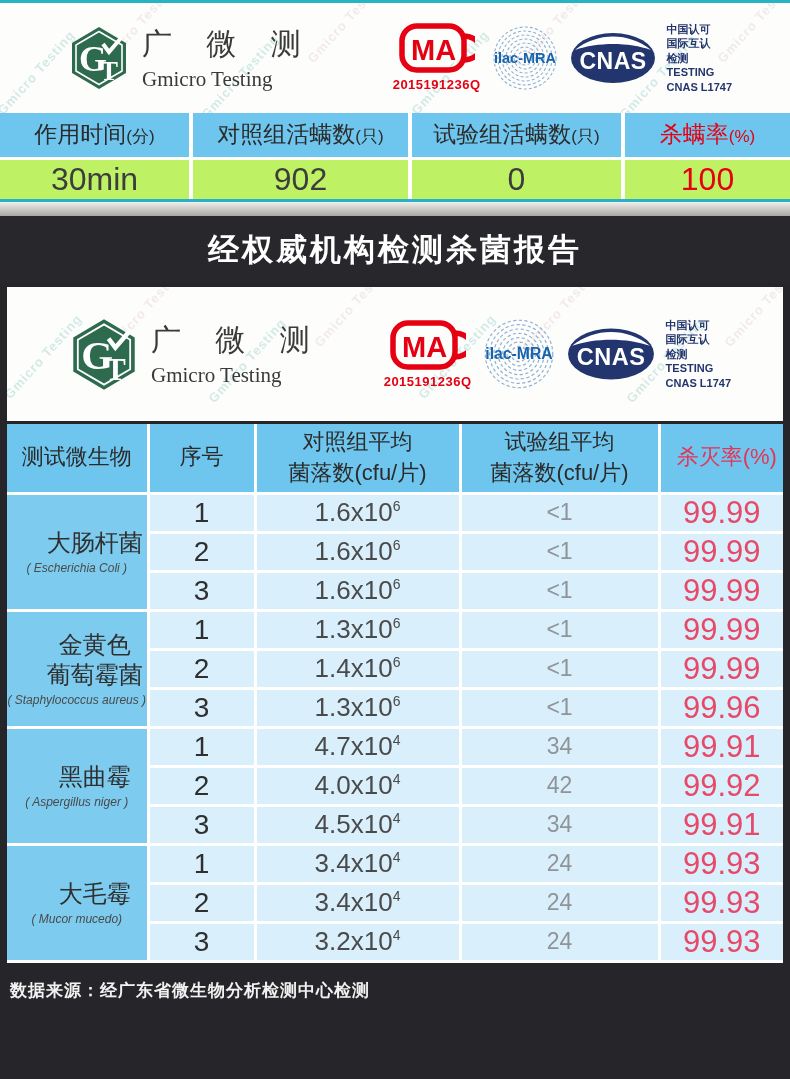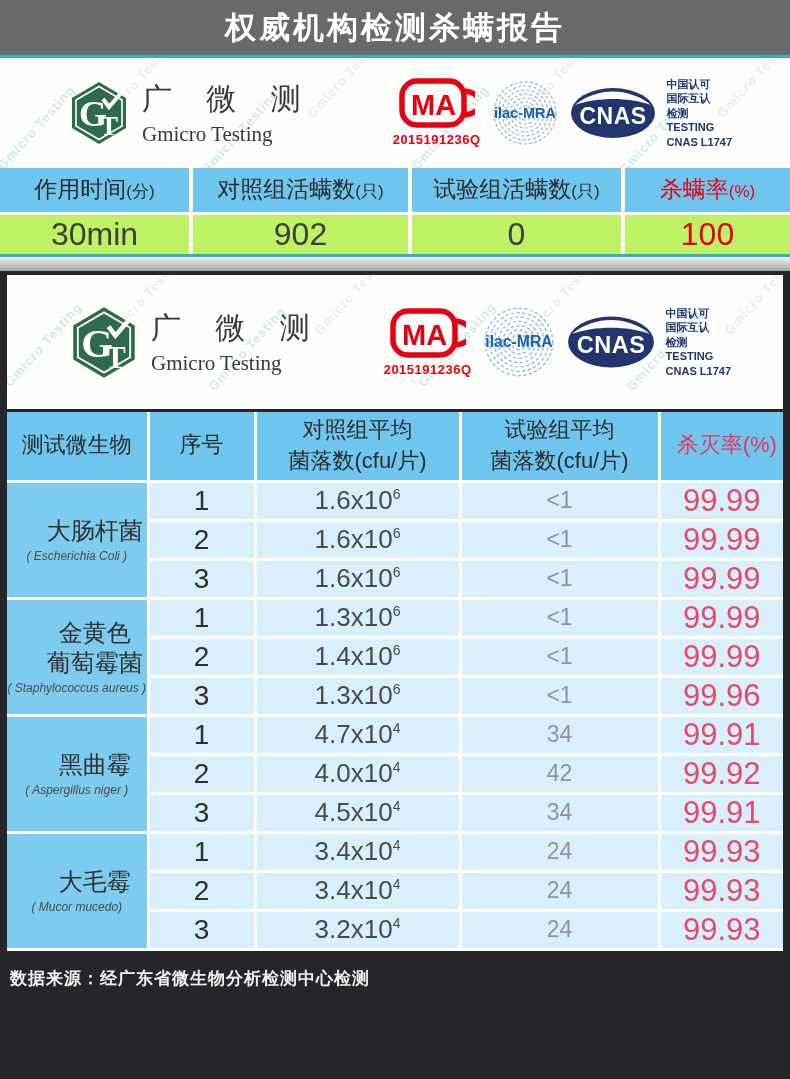--- a/index.html
+++ b/index.html
@@ -81,23 +81,20 @@
 
   
   .footer { padding:16px 12px 0 10px; }
   .footer p { color:#f2f2f2; font-size:17px; font-weight:bold; letter-spacing:1px; }
 </style>
 </head>
 <body>
 
 <div class="page">
 
-  <section class="banner banner-gray">
-    <h1>权威机构检测杀螨报告</h1>
-  </section>
   <div class="teal-line"></div>
 
   <section class="logo-bar bar1">
     <div class="wm-layer">
       <span class="wm">Gmicro Testing</span>
       <span class="wm">Gmicro Testing</span>
       <span class="wm">Gmicro Testing</span>
       <span class="wm">Gmicro Testing</span>
       <span class="wm">Gmicro Testing</span>
       <span class="wm">Gmicro Testing</span>
@@ -173,20 +170,23 @@
         <td>30min</td>
         <td>902</td>
         <td>0</td>
         <td class="red">100</td>
       </tr>
     </tbody>
   </table>
   <div class="teal-line"></div>
   <div class="gray-strip"></div>
 
+  <section class="banner banner-dark">
+    <h1>经权威机构检测杀菌报告</h1>
+  </section>
 
   <section class="logo-bar bar2">
     <div class="wm-layer">
       <span class="wm">Gmicro Testing</span>
       <span class="wm">Gmicro Testing</span>
       <span class="wm">Gmicro Testing</span>
       <span class="wm">Gmicro Testing</span>
       <span class="wm">Gmicro Testing</span>
       <span class="wm">Gmicro Testing</span>
       <span class="wm">Gmicro Testing</span>

